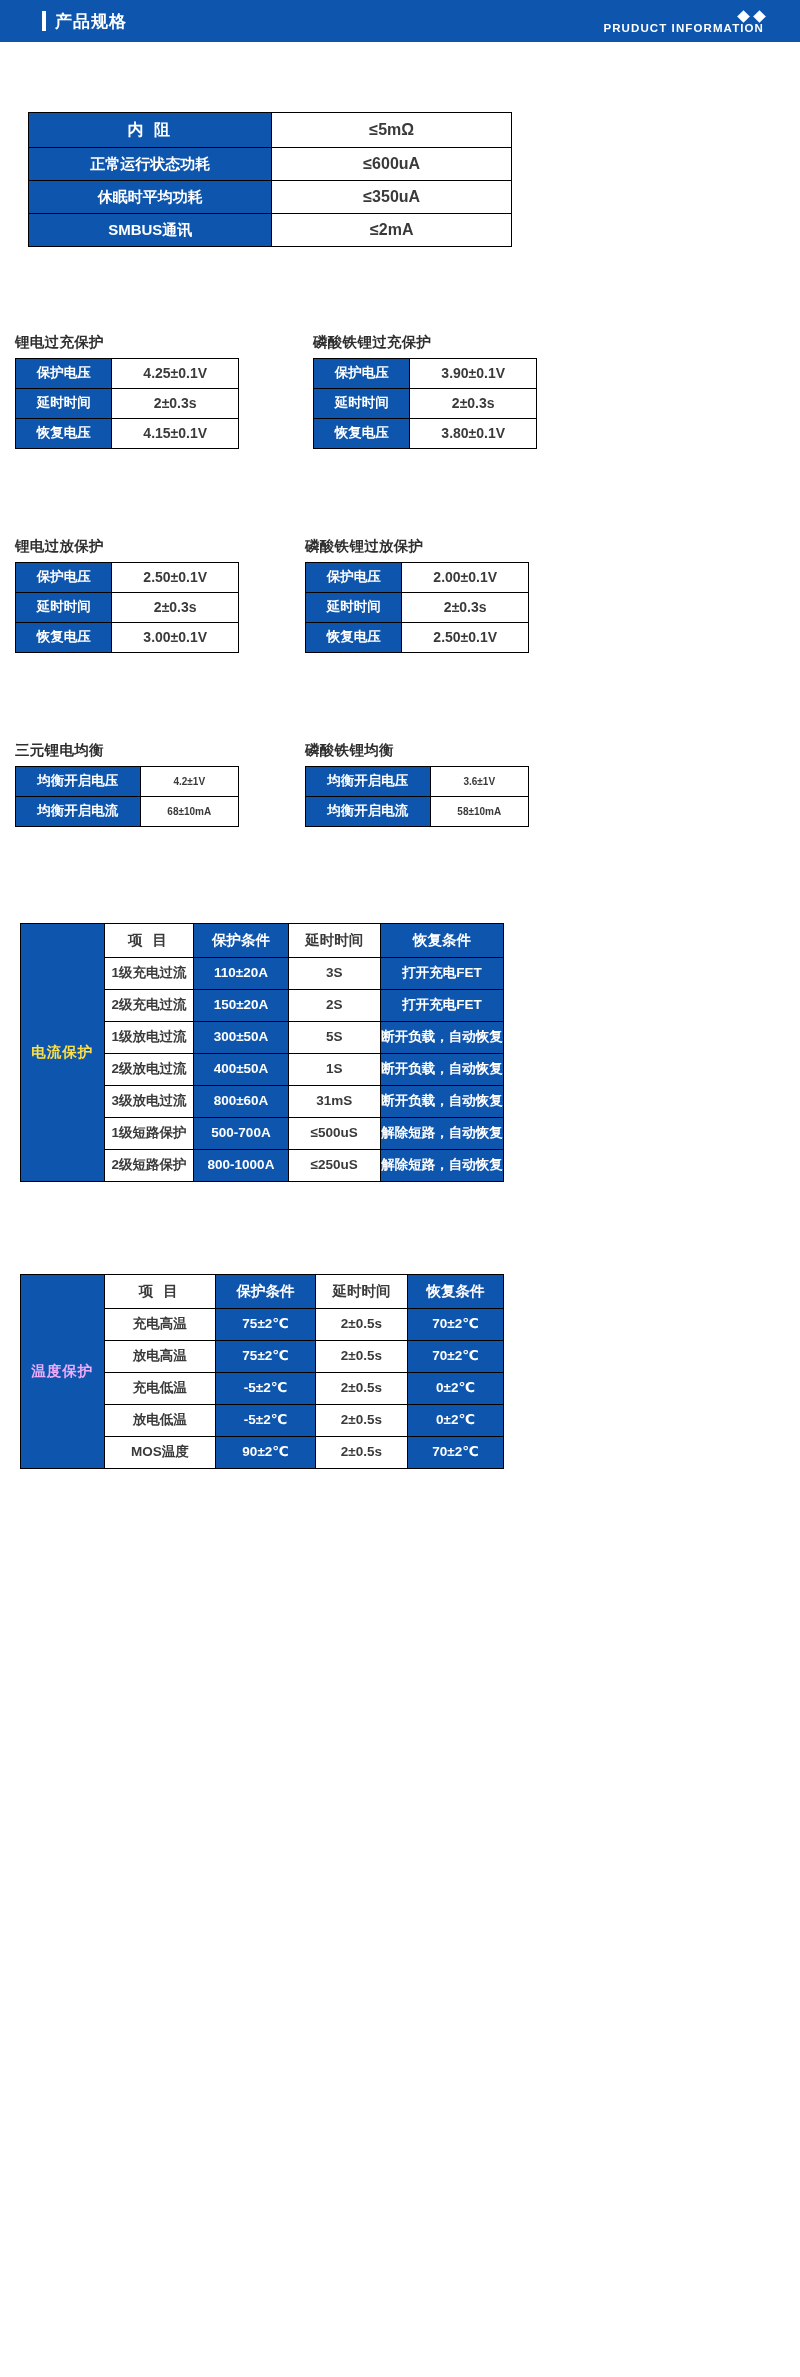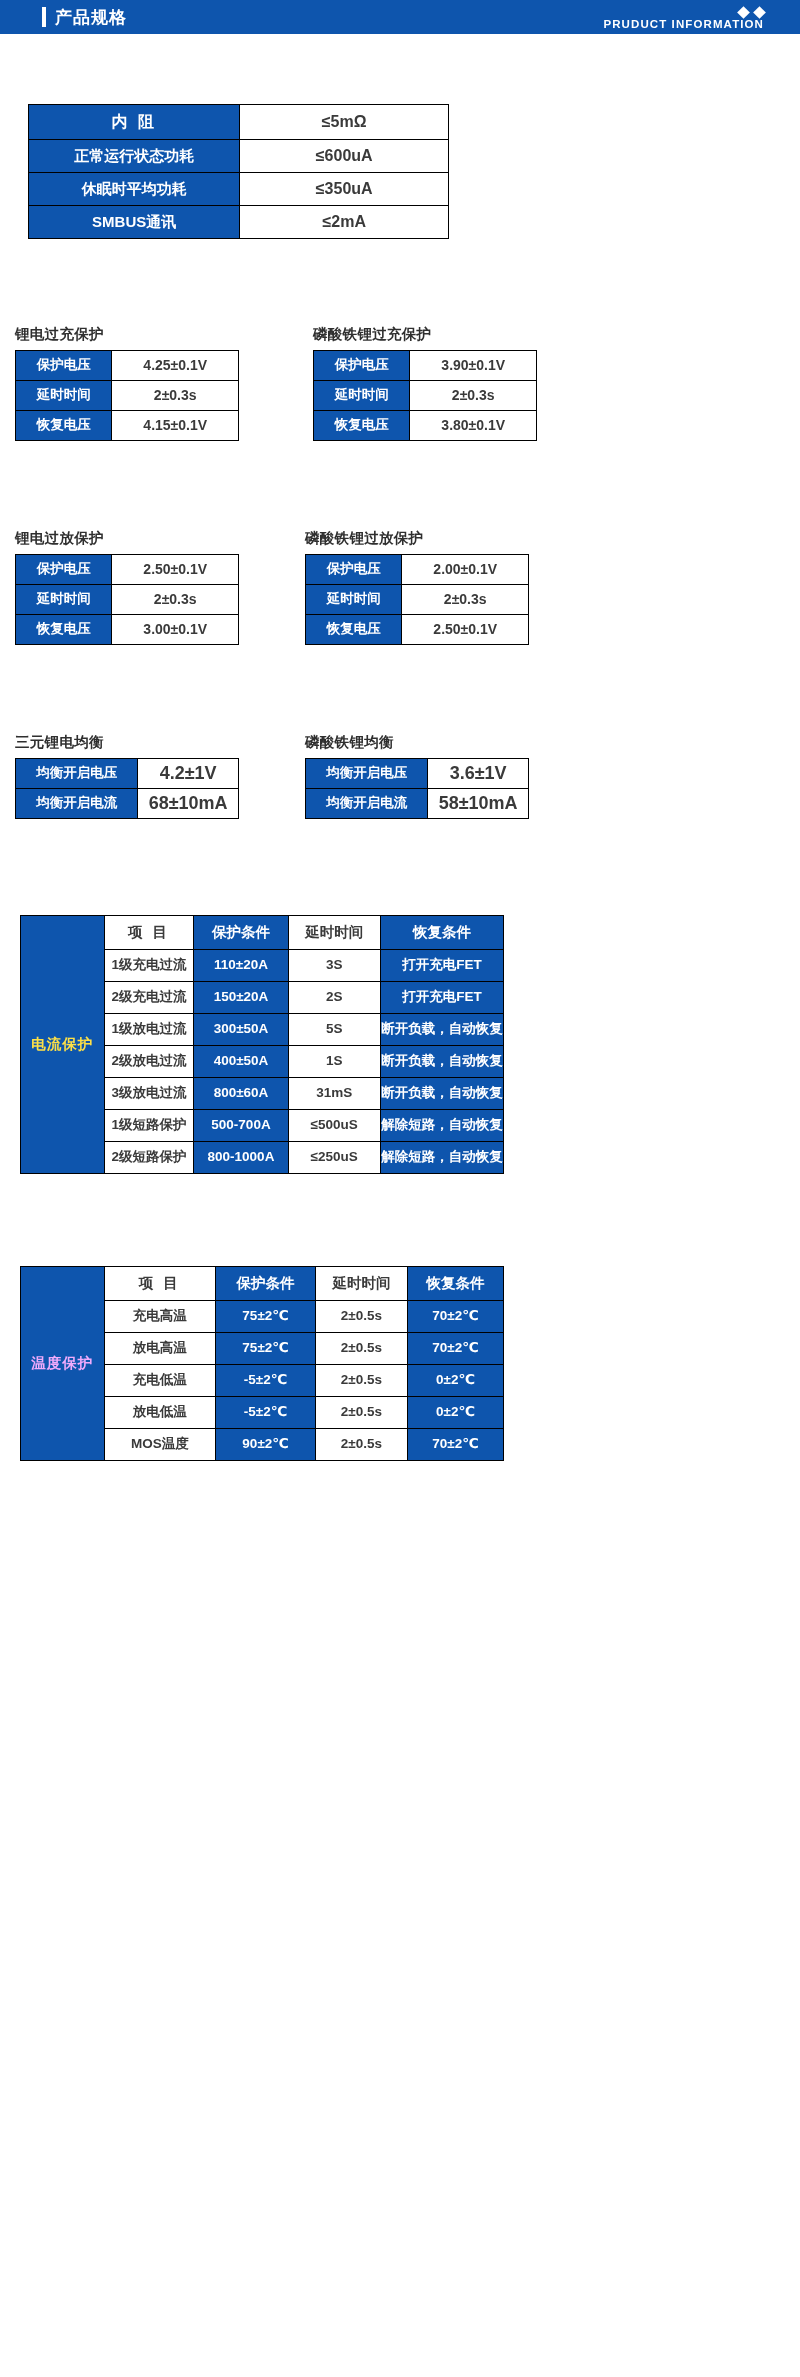--- a/index.html
+++ b/index.html
@@ -7,21 +7,21 @@
     width:800px;
     background:#ffffff;
     font-family:"Liberation Sans","DejaVu Sans",sans-serif;
     color:#333333;
     -webkit-font-smoothing:antialiased;
   }
   .page{width:800px;min-height:2377px;position:relative;background:#fff;}
 
   
   .header{
-    height:34px;
+    height:42px;
     background:#0e55ad;
     display:flex;
     align-items:center;
     justify-content:space-between;
     padding:0 20px 0 0;
     position:relative;
   }
   .header-left{display:flex;align-items:center;padding-left:42px;}
   .header-bar{
     width:4px;height:20px;background:#ffffff;margin-right:9px;display:block;
@@ -46,21 +46,21 @@
     vertical-align:middle;
     font-weight:bold;
     padding:0;
     line-height:1.1;
   }
   .blue{background:#0e55ad;color:#ffffff;}
   .white{background:#ffffff;color:#3a3a3a;}
 
   
   .wrap-t1{padding:70px 0 0 28px;}
-  .t1{width:421px;padding-left:44px;}
+  .t1{width:484px;padding-left:44px;}
   .t1 td{height:32px;}
   .t1 td.lbl{width:244px;font-size:15px;}
   .t1 td.val{width:240px;font-size:16px;font-weight:bold;color:#3a3a3a;}
   .t1 tr.first td.lbl{font-size:16px;letter-spacing:3px;}
   .t1 tr.first td{height:34px;}
 
   
   .pair{display:flex;padding-left:15px;}
   .pair .col{width:285px;}
   .pair .col.right{margin-left:5px;}
@@ -69,21 +69,21 @@
     margin-bottom:6px;letter-spacing:.3px;
   }
   .t2{width:224px;}
   .t2 td{height:29px;}
   .t2 td.lbl{width:96px;font-size:13.5px;}
   .t2 td.val{width:126px;font-size:14px;color:#3a3a3a;}
 
   .t3{width:224px;}
   .t3 td{height:29px;}
   .t3 td.lbl{width:133px;font-size:13.5px;}
-  .t3 td.val{width:102px;font-size:18px;color:#3a3a3a;}
+  .t3 td.val{width:102px;font-size:10px;color:#3a3a3a;}
 
   
   .wrap-cur{padding-left:20px;}
   .tcur{width:484px;}
   .tcur td{height:31px;font-size:13.5px;}
   .tcur td.side{
     width:84px;background:#0e55ad;color:#fde047;font-size:15px;
     letter-spacing:1px;
   }
   .tcur td.c1{width:90px;}

